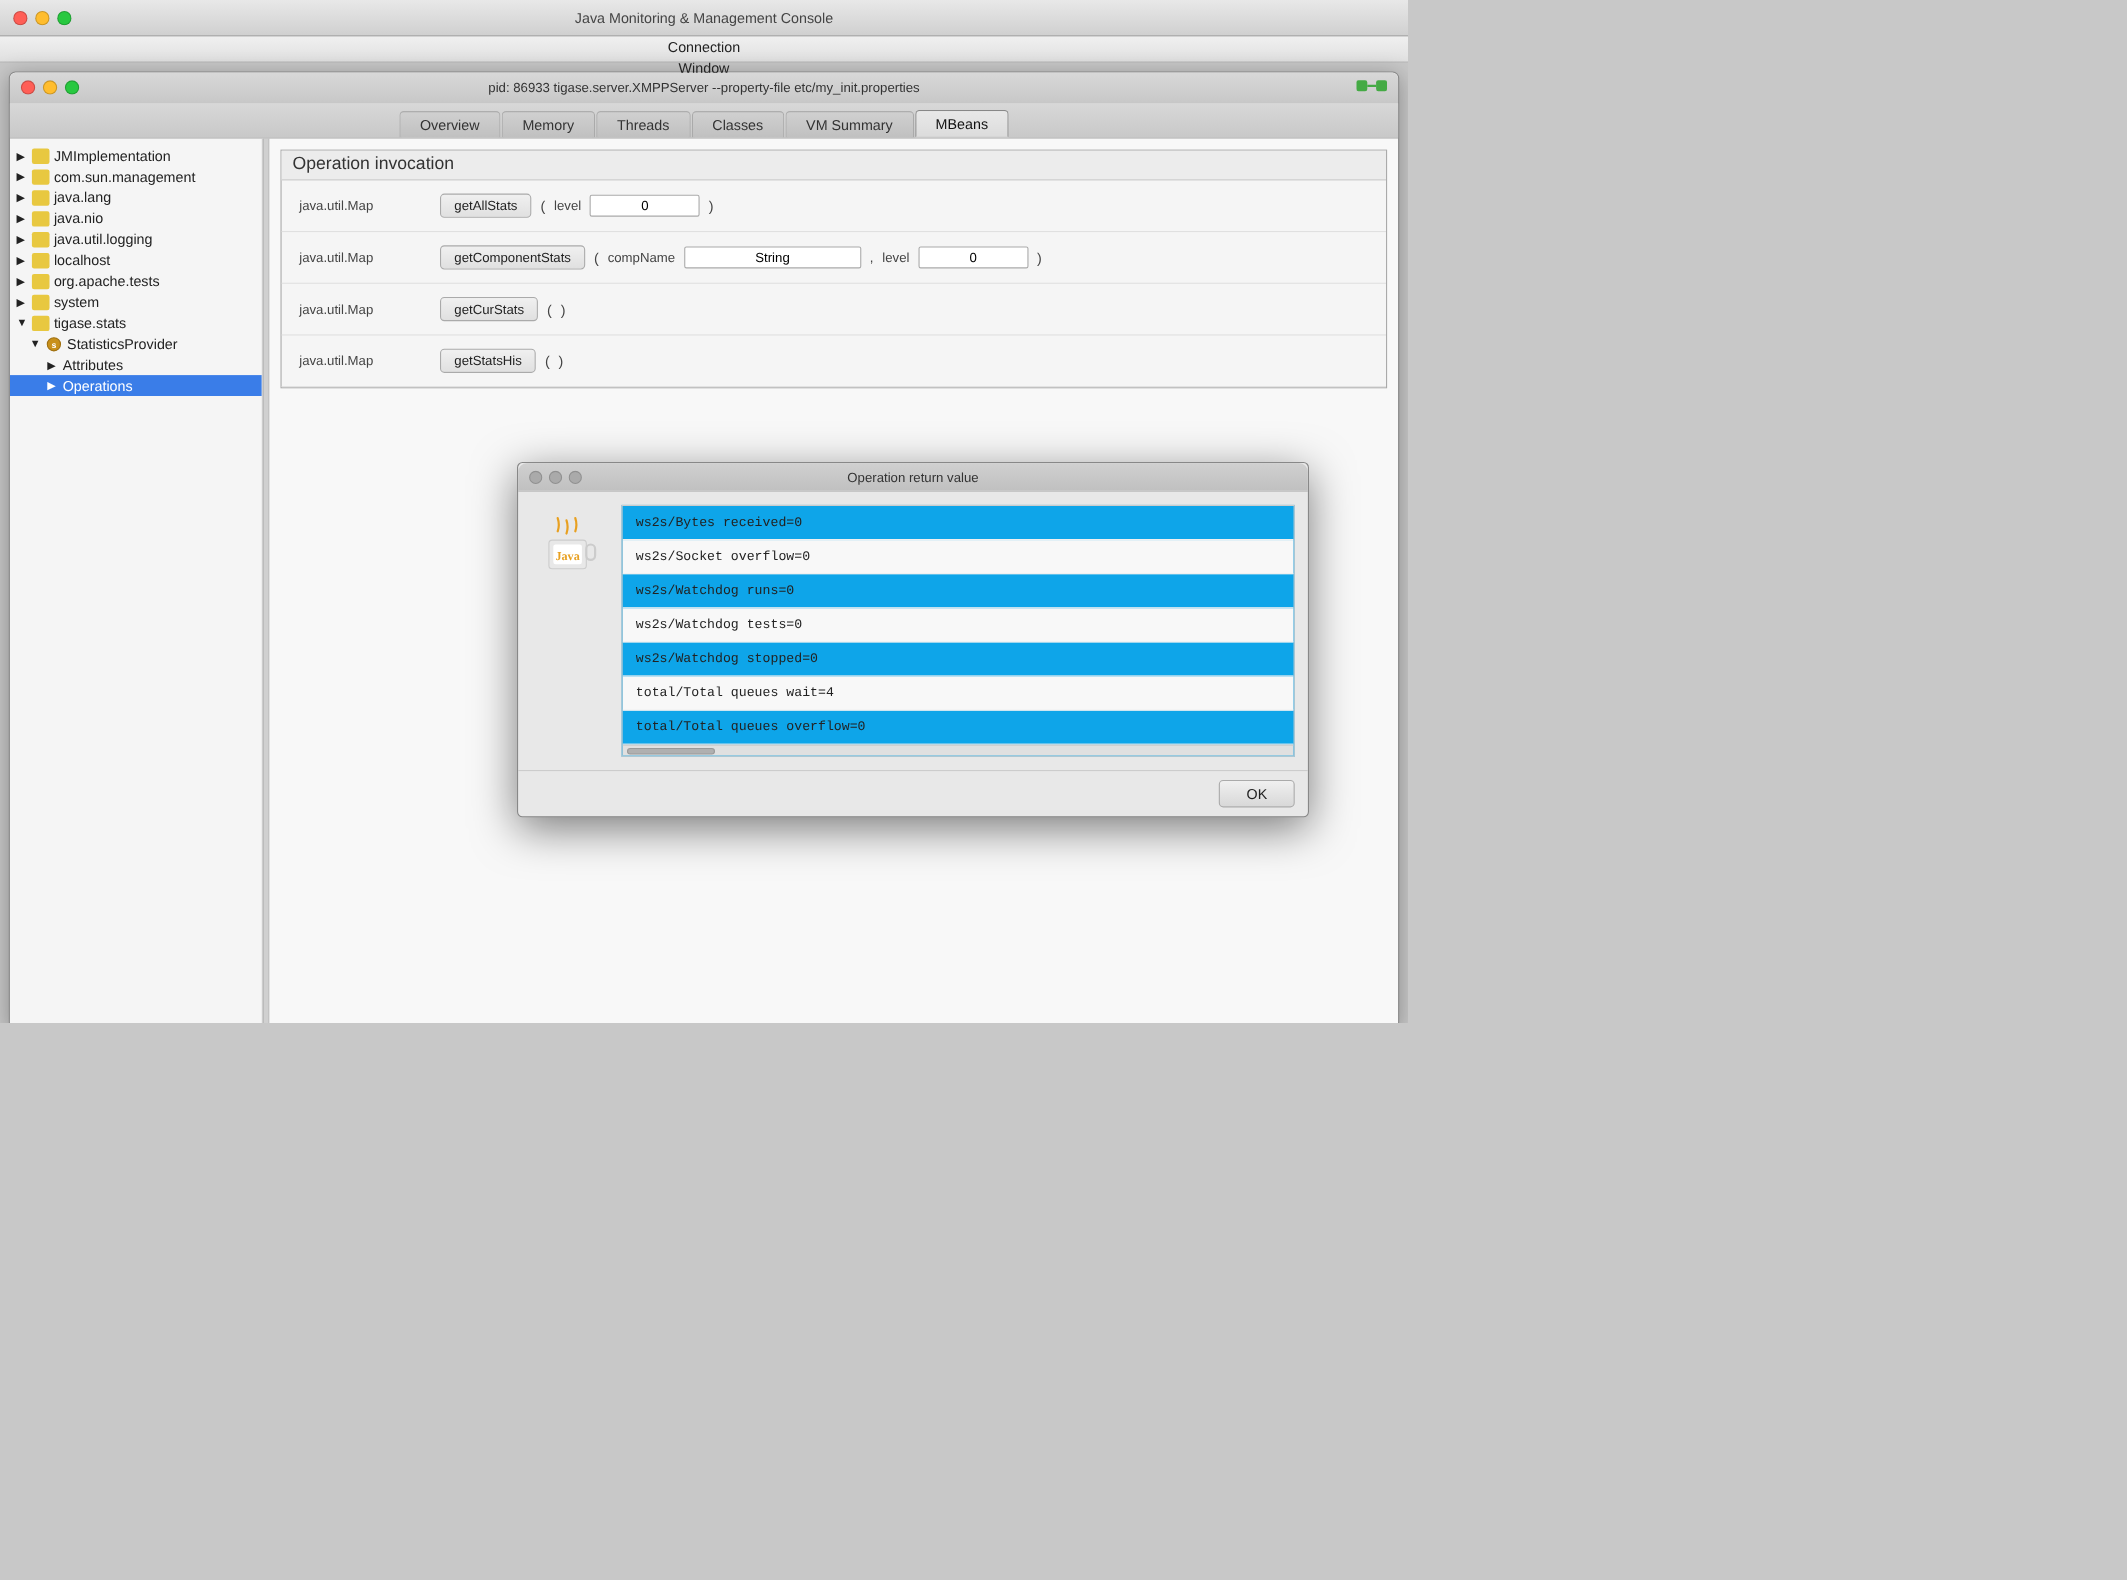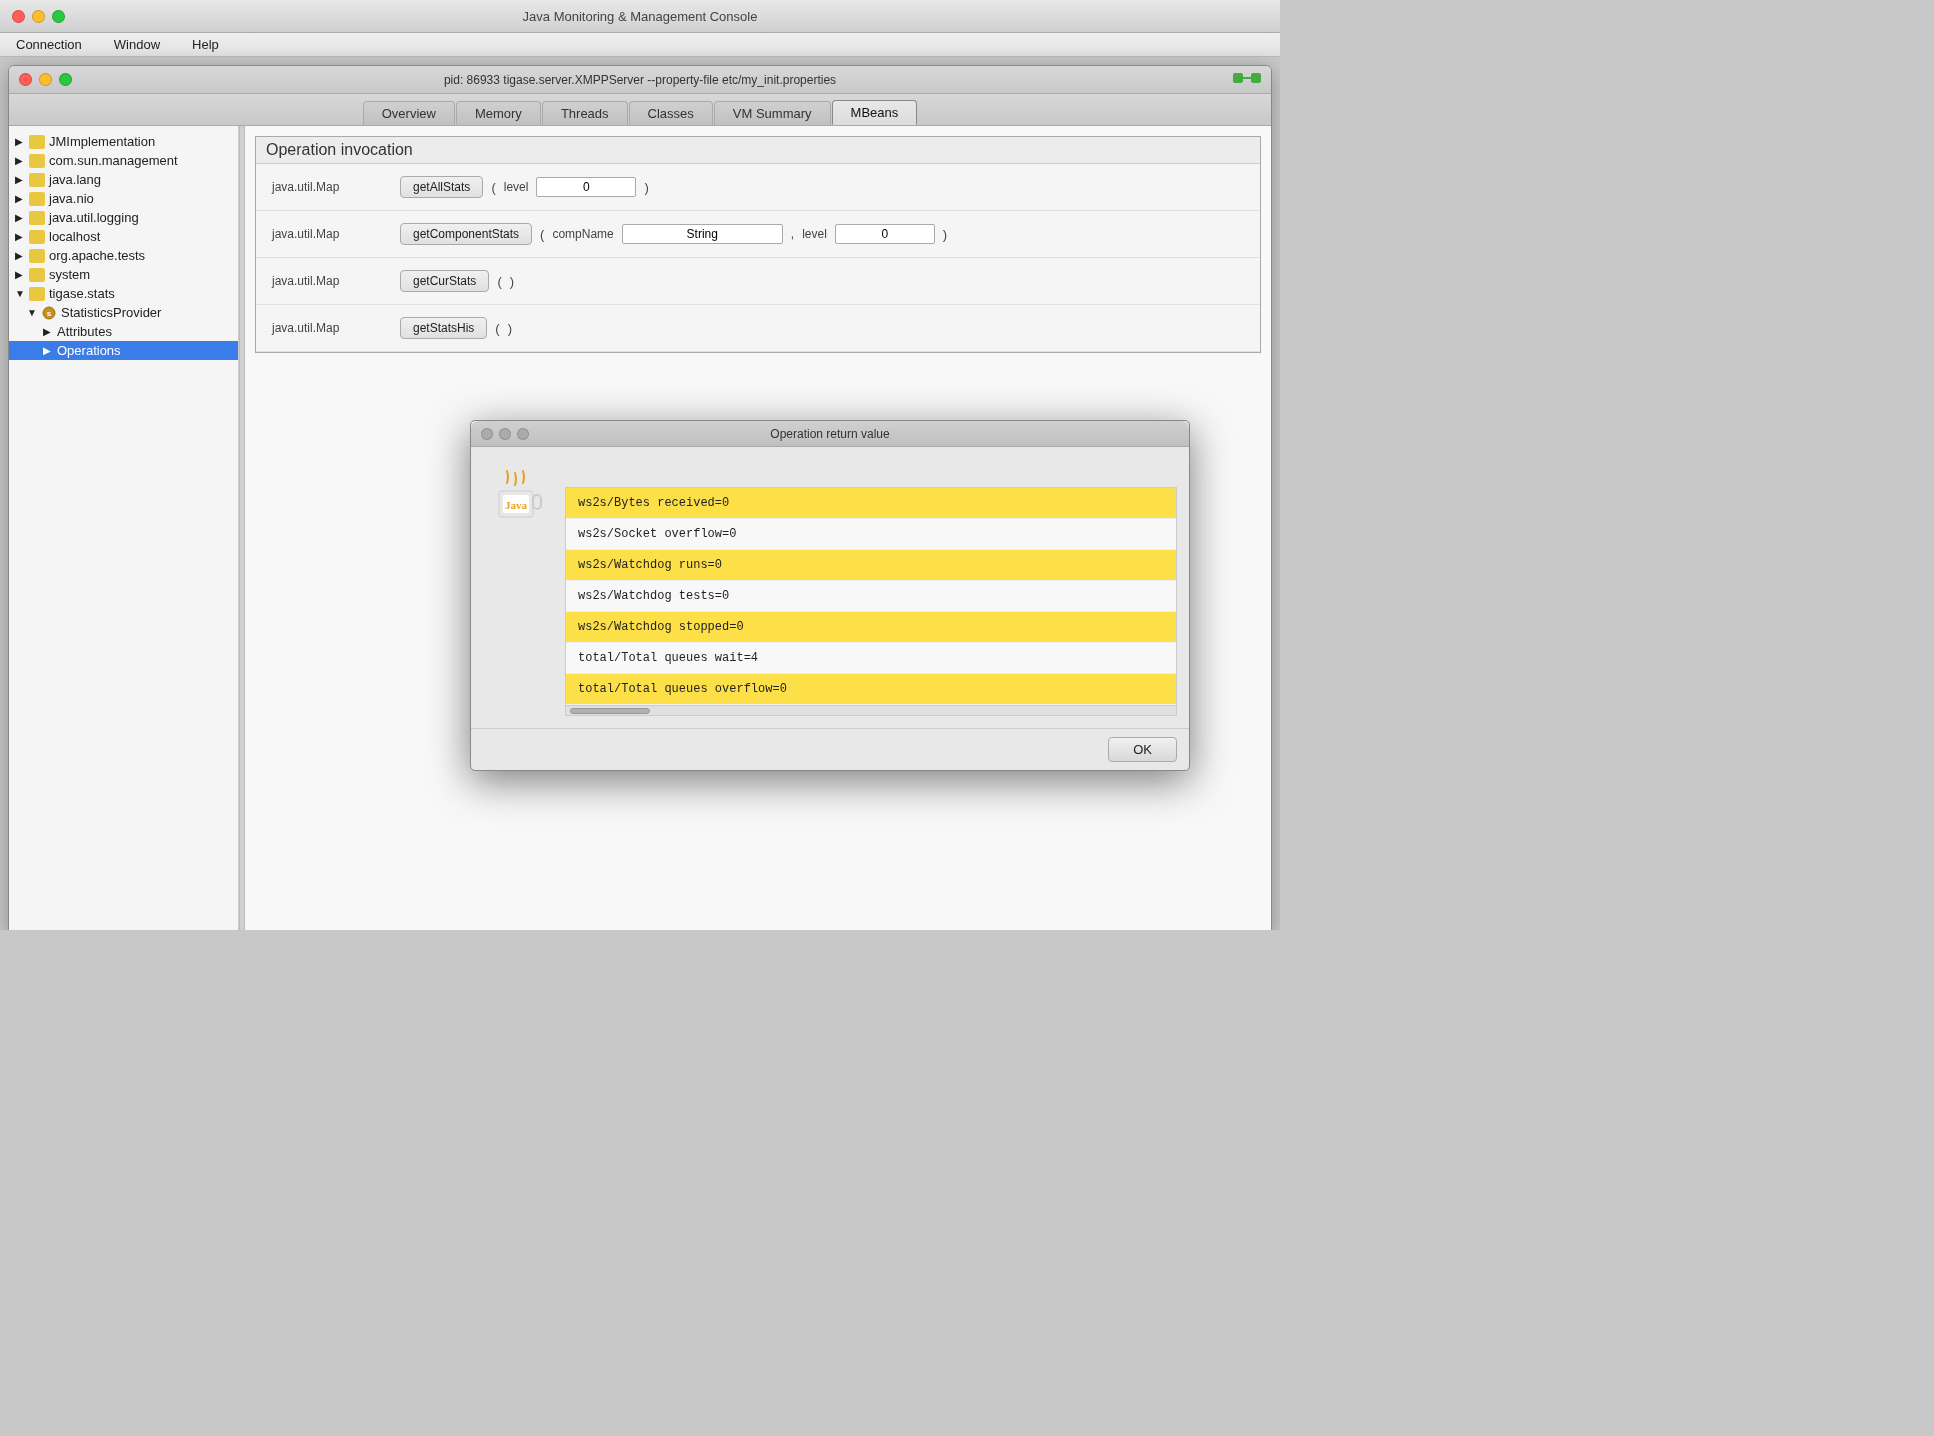--- a/index.html
+++ b/index.html
@@ -43,22 +43,22 @@
     .tl-yellow { background: #ffbd2e; }
     .tl-green { background: #28c840; }
 
     
     .menu-bar {
       background: linear-gradient(to bottom, #f0f0f0, #e0e0e0);
       height: 24px;
       display: flex;
       align-items: center;
       padding: 0 10px;
-      gap: 20px;
       border-bottom: 1px solid #bbb;
+      flex-direction: column;
     }
     .menu-item {
       font-size: 13px;
       color: #222;
       cursor: pointer;
       padding: 2px 6px;
     }
 
     
     .main-window {
@@ -284,25 +284,24 @@
       width: 72px;
       height: 72px;
       flex-shrink: 0;
       display: flex;
       align-items: center;
       justify-content: center;
     }
     
     .result-list {
       flex: 1;
-      background: #fde047;
+      background: #0ea5e9;
       border: 1px solid #ccc;
       overflow-y: auto;
       max-height: 320px;
-      margin-top: 28px;
     }
     .result-row {
       padding: 8px 12px;
       font-size: 12px;
       font-family: "Courier New", monospace;
       color: #222;
       border-bottom: 1px solid #f0f0f0;
     }
     .result-row:nth-child(even) { background: #f8f8f8; }
     .dialog-footer {

